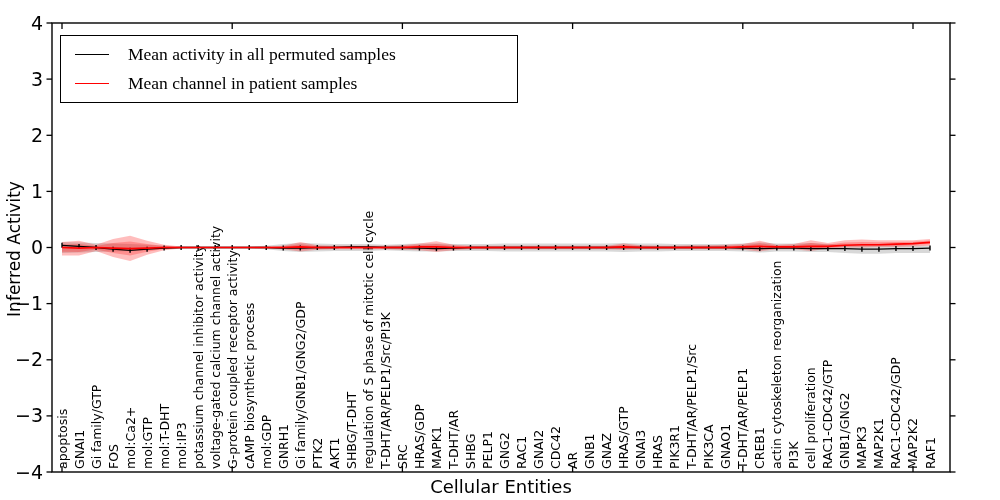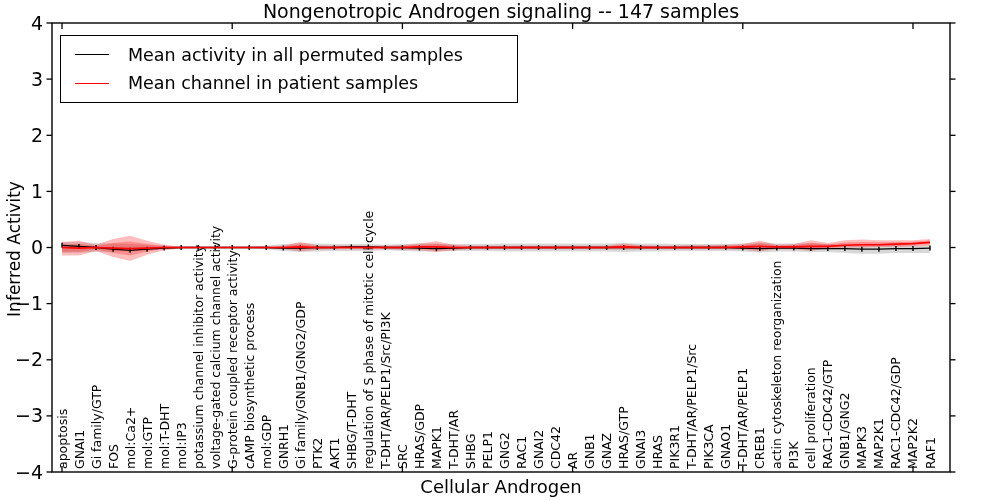--- a/index.html
+++ b/index.html
@@ -21,21 +21,21 @@
   }
   .plot-svg{position:absolute;left:0;top:0;}
   .legend{
     position:absolute;left:60px;top:35px;width:458px;height:68px;
     border:1.7px solid #000;background:#ffffff;box-sizing:border-box;
     display:flex;flex-direction:column;justify-content:space-evenly;
   }
   .legend-row{display:flex;align-items:center;}
   .legend-line{width:34px;height:0;border-top:1.7px solid #000;margin-left:14px;margin-right:19px;flex:0 0 auto;}
   .legend-line.red{border-top-color:#ff0000;}
-  .legend-text{font-size:17.5px;white-space:nowrap;}
+  .legend-text{font-size:17.5px;white-space:nowrap;font-family:Liberation Serif, serif;}
 </style>
 </head>
 <body>
 
 <div class="fig">
   <svg class="plot-svg" id="plot" width="1000" height="500" viewBox="0 0 1000 500">
       <g font-size="12.5px" fill="#000">
         <text x="66.5" y="469" transform="rotate(-90 66.5 469)" text-anchor="start">apoptosis</text>
         <text x="83.51960784313725" y="469" transform="rotate(-90 83.51960784313725 469)" text-anchor="start">GNAI1</text>
         <text x="100.5392156862745" y="469" transform="rotate(-90 100.5392156862745 469)" text-anchor="start">Gi family/GTP</text>
@@ -191,28 +191,27 @@
         <line x1="402.4" y1="466" x2="402.4" y2="472"></line>
         <line x1="572.6" y1="23" x2="572.6" y2="29"></line>
         <line x1="572.6" y1="466" x2="572.6" y2="472"></line>
         <line x1="742.8" y1="23" x2="742.8" y2="29"></line>
         <line x1="742.8" y1="466" x2="742.8" y2="472"></line>
         <line x1="913.0" y1="23" x2="913.0" y2="29"></line>
         <line x1="913.0" y1="466" x2="913.0" y2="472"></line>
       </g>
     </svg>
 
-  <div class="title">Nongenotropic Androgen signaling -- 147 samples</div>
 
   <div class="legend">
     <div class="legend-row">
       <span class="legend-line"></span>
       <span class="legend-text">Mean activity in all permuted samples</span>
     </div>
     <div class="legend-row">
       <span class="legend-line red"></span>
       <span class="legend-text">Mean channel in patient samples</span>
     </div>
   </div>
 
-  <div class="xlabel">Cellular Androgen</div>
+  <div class="xlabel">Cellular Entities</div>
   <div class="ylabel">Inferred Activity</div>
 </div>
 
 </body></html>

